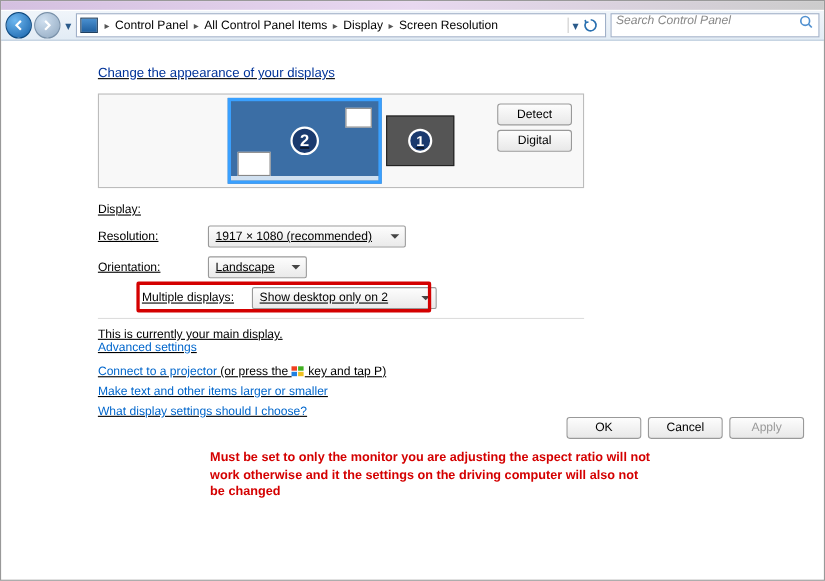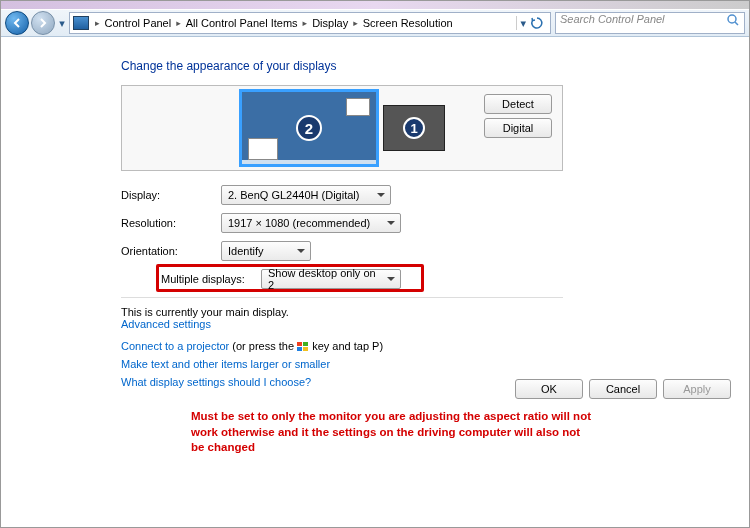--- a/index.html
+++ b/index.html
@@ -67,22 +67,23 @@
     background: #fff;
     border: 1px solid #a0b0c8;
     display: flex; 
     padding: 0 4px;
     color: #888;
     font-style: italic;
     margin-left: 2px;
   }
   .search-box svg { margin-left:auto; }
   .content {
-    padding: 22px 0 0 120px;
+    padding: 22px 0 0 88px;
     position: relative;
+    text-decoration: underline;
   }
   .heading {
     color: #003399;
     font-size: 12px;
     margin-bottom: 12px;
   }
   .display-preview {
     width: 442px;
     border: 1px solid #bcbcbc;
     background: #f8f8f8;
@@ -246,39 +247,36 @@
         </div>
       </div>
       <div class="preview-btns">
         <div class="win-btn">Detect</div>
         <div class="win-btn">Digital</div>
       </div>
     </div>
 
     <div class="form-row">
       <div class="form-label">Display:</div>
-      <div class="form-select" style="width:170px">
-        <span>2. BenQ GL2440H (Digital)</span>
-      </div>
     </div>
     <div class="form-row">
       <div class="form-label">Resolution:</div>
       <div class="form-select" style="width:180px">
         <span>1917 × 1080 (recommended)</span>
       </div>
     </div>
     <div class="form-row">
       <div class="form-label">Orientation:</div>
       <div class="form-select" style="width:90px">
-        <span>Identify</span>
+        <span>Landscape</span>
       </div>
     </div>
     <div class="form-row" style="position:relative;margin-left:40px;">
       <div class="form-label">Multiple displays:</div>
-      <div class="form-select" style="width:140px">
+      <div class="form-select" style="width:168px">
         <span>Show desktop only on 2</span>
       </div>
       <div class="highlight-box" style="left:-5px; top:-5px; width:268px; height:28px;"></div>
     </div>
 
     <div class="divider"></div>
 
     <div class="status-row">
       <span>This is currently your main display.</span>
       <span class="link">Advanced settings</span>

